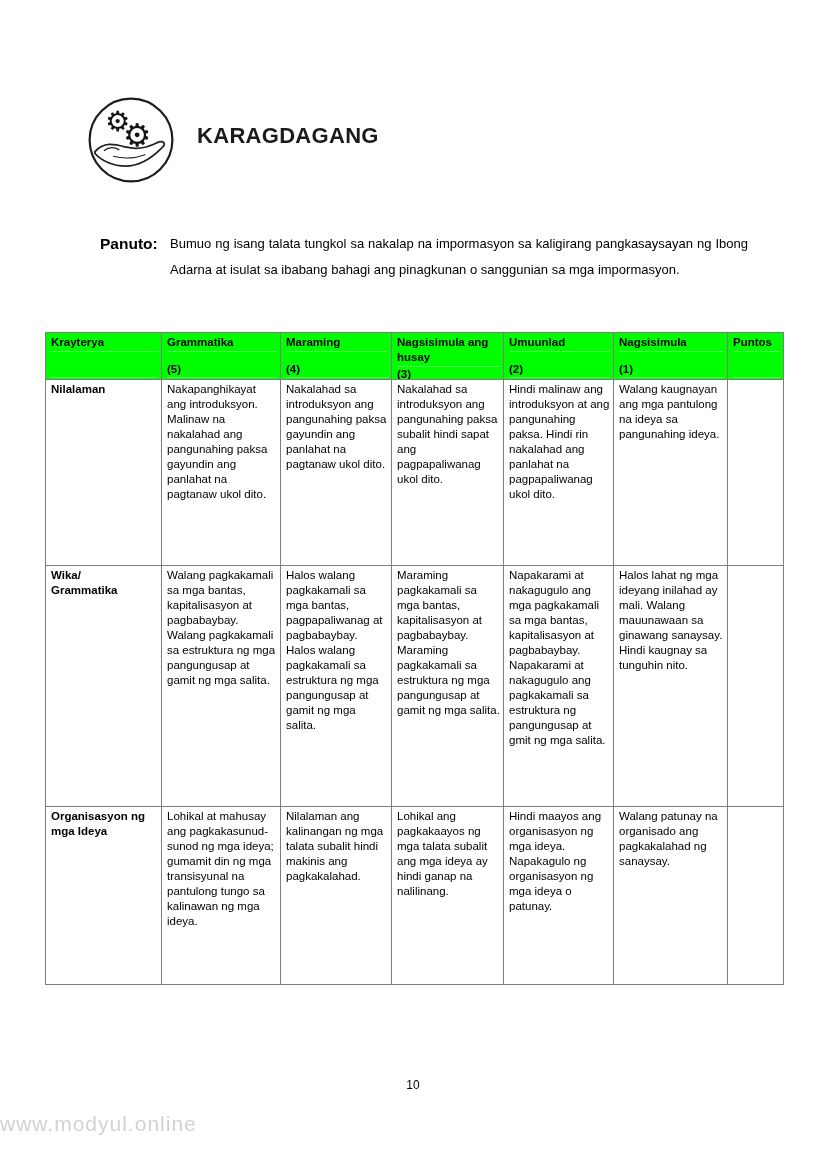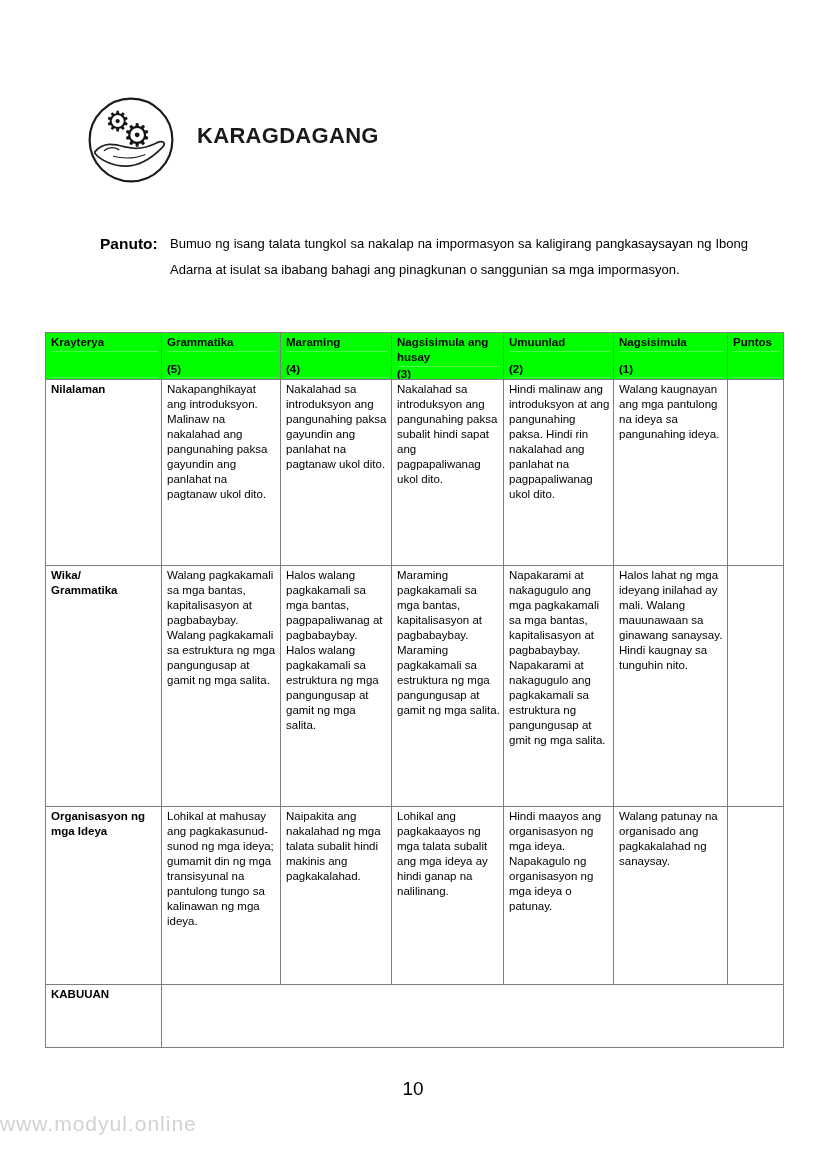--- a/index.html
+++ b/index.html
@@ -65,21 +65,21 @@
   .h-label{border-bottom:1px solid #52ef52;padding-bottom:1px;}
   .h-points{border-bottom:1px solid #52ef52;}
   td.crit{font-weight:bold;white-space:pre-line;}
   tr.row-1 td{height:173px;}
   tr.row-2 td{height:228px;}
   tr.row-3 td{height:165px;}
   tr.row-total td{height:50px;}
   
   .page-number{
     position:absolute;left:0;top:1078px;width:100%;
-    text-align:center;font-size:19px;
+    text-align:center;font-size:12px;
   }
   .watermark{
     position:absolute;left:0;top:1112px;width:100%;
     text-align:left;font-size:21px;letter-spacing:1px;
     color:#d2d2d2;
   }
 </style>
 </head>
 <body>
 
@@ -178,30 +178,26 @@
         <td>Halos walang pagkakamali sa mga bantas, pagpapaliwanag at pagbabaybay. Halos walang pagkakamali sa estruktura ng mga pangungusap at gamit ng mga salita.</td>
         <td>Maraming pagkakamali sa mga bantas, kapitalisasyon at pagbabaybay. Maraming pagkakamali sa estruktura ng mga pangungusap at gamit ng mga salita.</td>
         <td>Napakarami at nakagugulo ang mga pagkakamali sa mga bantas, kapitalisasyon at pagbabaybay. Napakarami at nakagugulo ang pagkakamali sa estruktura ng pangungusap at gmit ng mga salita.</td>
         <td>Halos lahat ng mga ideyang inilahad ay mali. Walang mauunawaan sa ginawang sanaysay. Hindi kaugnay sa tunguhin nito.</td>
         <td></td>
       </tr>
 
       <tr class="row-3">
         <td class="crit">Organisasyon ng mga Ideya</td>
         <td>Lohikal at mahusay ang pagkakasunud-sunod ng mga ideya; gumamit din ng mga transisyunal na pantulong tungo sa kalinawan ng mga ideya.</td>
-        <td>Naipakita ang nakalahad ng mga talata subalit hindi makinis ang pagkakalahad.</td>
+        <td>Nilalaman ang kalinangan ng mga talata subalit hindi makinis ang pagkakalahad.</td>
         <td>Lohikal ang pagkakaayos ng mga talata subalit ang mga ideya ay hindi ganap na nalilinang.</td>
         <td>Hindi maayos ang organisasyon ng mga ideya. Napakagulo ng organisasyon ng mga ideya o patunay.</td>
         <td>Walang patunay na organisado ang pagkakalahad ng sanaysay.</td>
         <td></td>
       </tr>
 
-      <tr class="row-total">
-        <td class="crit">KABUUAN</td>
-        <td colspan="6"></td>
-      </tr>
     </tbody>
   </table>
 
   <div class="page-number">10</div>
   <div class="watermark">www.modyul.online</div>
 
 </div>
 
 </body></html>

